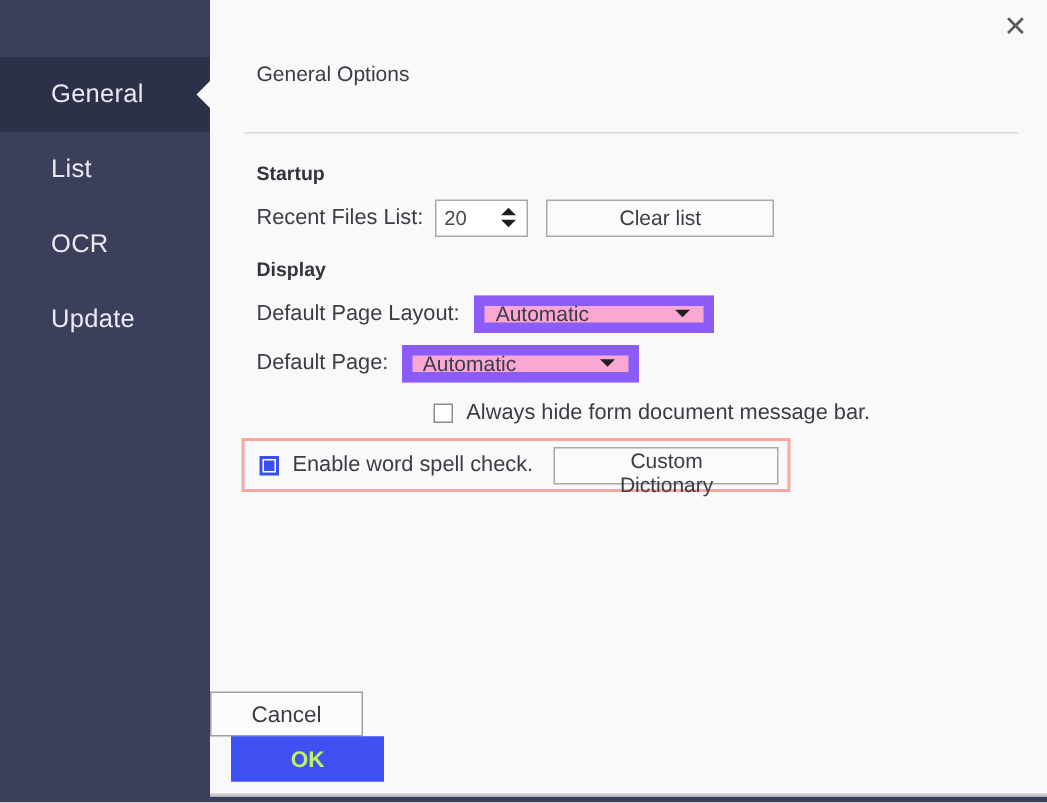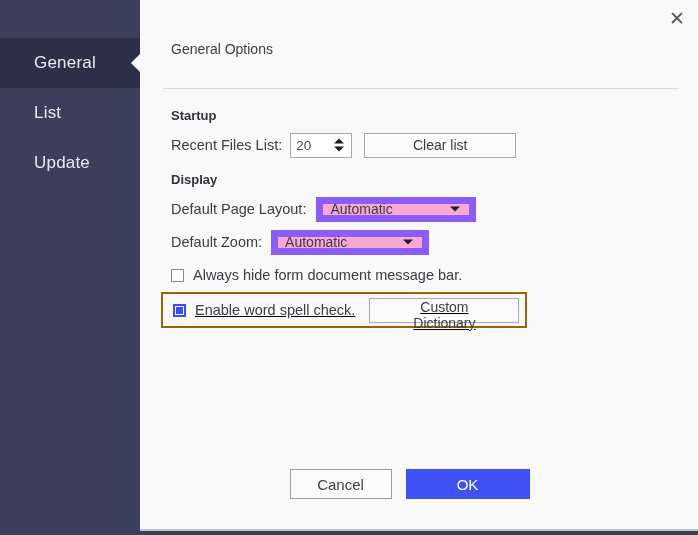--- a/index.html
+++ b/index.html
@@ -211,20 +211,21 @@
     border-top: 5px solid #1f1f1f;
   }
   #dd-page-layout { width: 160px; margin-left: 10px; }
   #dd-zoom        { width: 158px; margin-left: 9px; }
 
   
   .check-row {
     display: flex;
     align-items: center;
     height: 26px;
+    justify-content: center;
   }
   .cb {
     width: 13px;
     height: 13px;
     box-sizing: border-box;
     flex: none;
     cursor: pointer;
   }
   .cb.off {
     border: 1px solid #8b8b8b;
@@ -250,85 +251,89 @@
 
   #row-always-hide { margin-top: 7px; }
 
   
   .highlight-box {
     position: relative;
     margin-top: 4px;
     margin-left: -10px;
     width: 366px;
     height: 36px;
-    border: 2px solid #a16207;
+    border: 2px solid #fca5a5;
     box-sizing: border-box;
     display: flex;
     align-items: center;
     padding-left: 10px;
-    text-decoration: underline;
   }
   #custom-dict-btn {
     width: 150px;
     margin-left: 14px;
   }
 
   
   .footer {
     position: absolute;
     left: 0;
-    bottom: 30px;
+    bottom: 8px;
     width: 558px;
     display: flex;
     justify-content: center;
     padding-right: 19px;
     box-sizing: border-box;
+    flex-direction: column;
   }
   .btn-cancel {
     width: 102px;
     height: 30px;
     background: #fbfbfb;
     border: 1px solid #a0a0a0;
     color: #3c3c46;
     font-size: 15px;
     font-family: "Liberation Sans", sans-serif;
     cursor: pointer;
     box-sizing: border-box;
   }
   .btn-ok {
-    width: 124px;
+    width: 102px;
     height: 30px;
     background: #3f51f3;
     border: 1px solid #3f51f3;
-    color: #ffffff;
+    color: #bef264;
     font-size: 15px;
     font-family: "Liberation Sans", sans-serif;
     cursor: pointer;
     margin-left: 14px;
     box-sizing: border-box;
+    font-weight: bold;
   }
 </style>
 </head>
 <body>
 
 <div id="app">
 
   <div class="sidebar">
     <div id="nav-list">
 
       <div class="nav-item selected">
         <span>General</span>
         <span class="notch"></span>
       </div>
 
       <div class="nav-item">
         <span>List</span>
       </div>
 
 
+      <div class="nav-item">
+        <span>OCR</span>
+      </div>
 
       <div class="nav-item">
         <span>Update</span>
       </div>
 
     </div>
   </div>
 
   <div class="dialog">
 
@@ -359,21 +364,21 @@
 
       <div class="row">
         <span class="row-label">Default Page Layout:</span>
         <div class="dropdown" id="dd-page-layout">
           <span class="dd-val">Automatic</span>
           <span class="dd-caret"></span>
         </div>
       </div>
 
       <div class="row">
-        <span class="row-label">Default Zoom:</span>
+        <span class="row-label">Default Page:</span>
         <div class="dropdown" id="dd-zoom">
           <span class="dd-val">Automatic</span>
           <span class="dd-caret"></span>
         </div>
       </div>
 
       <div class="check-row" id="row-always-hide">
         <span class="cb off"></span>
         <span class="cb-label">Always hide form document message bar.</span>
       </div>

